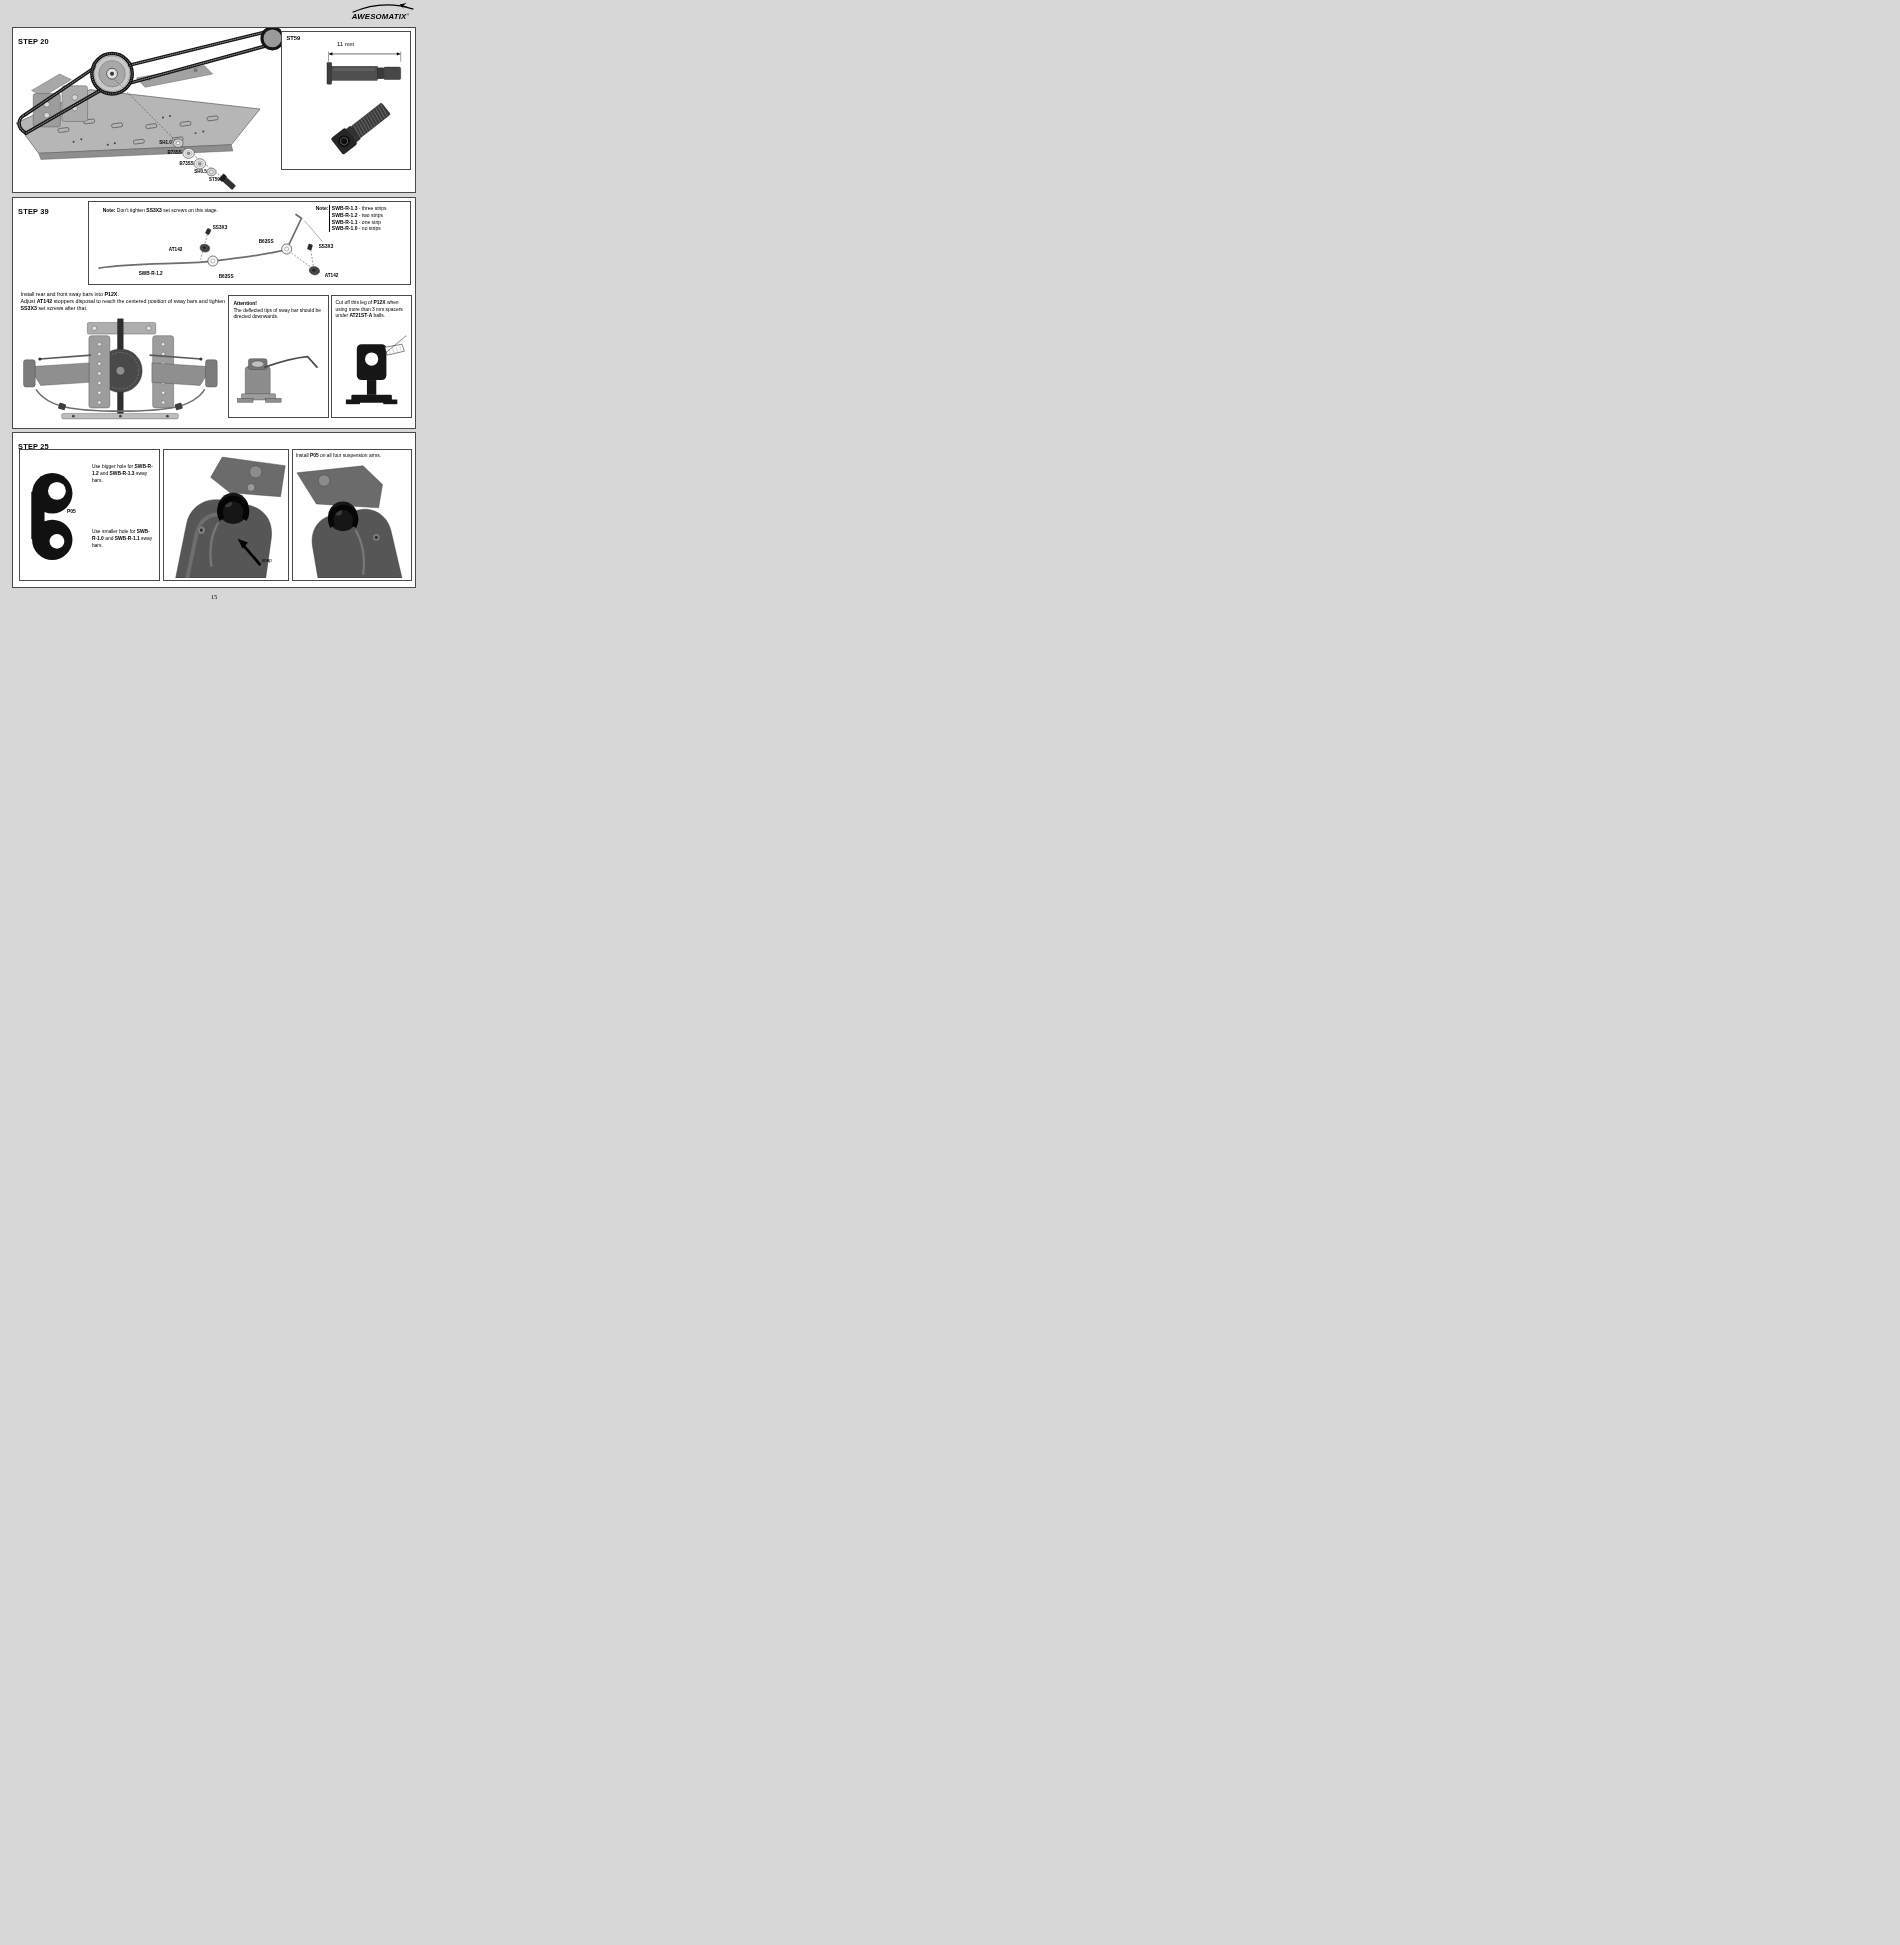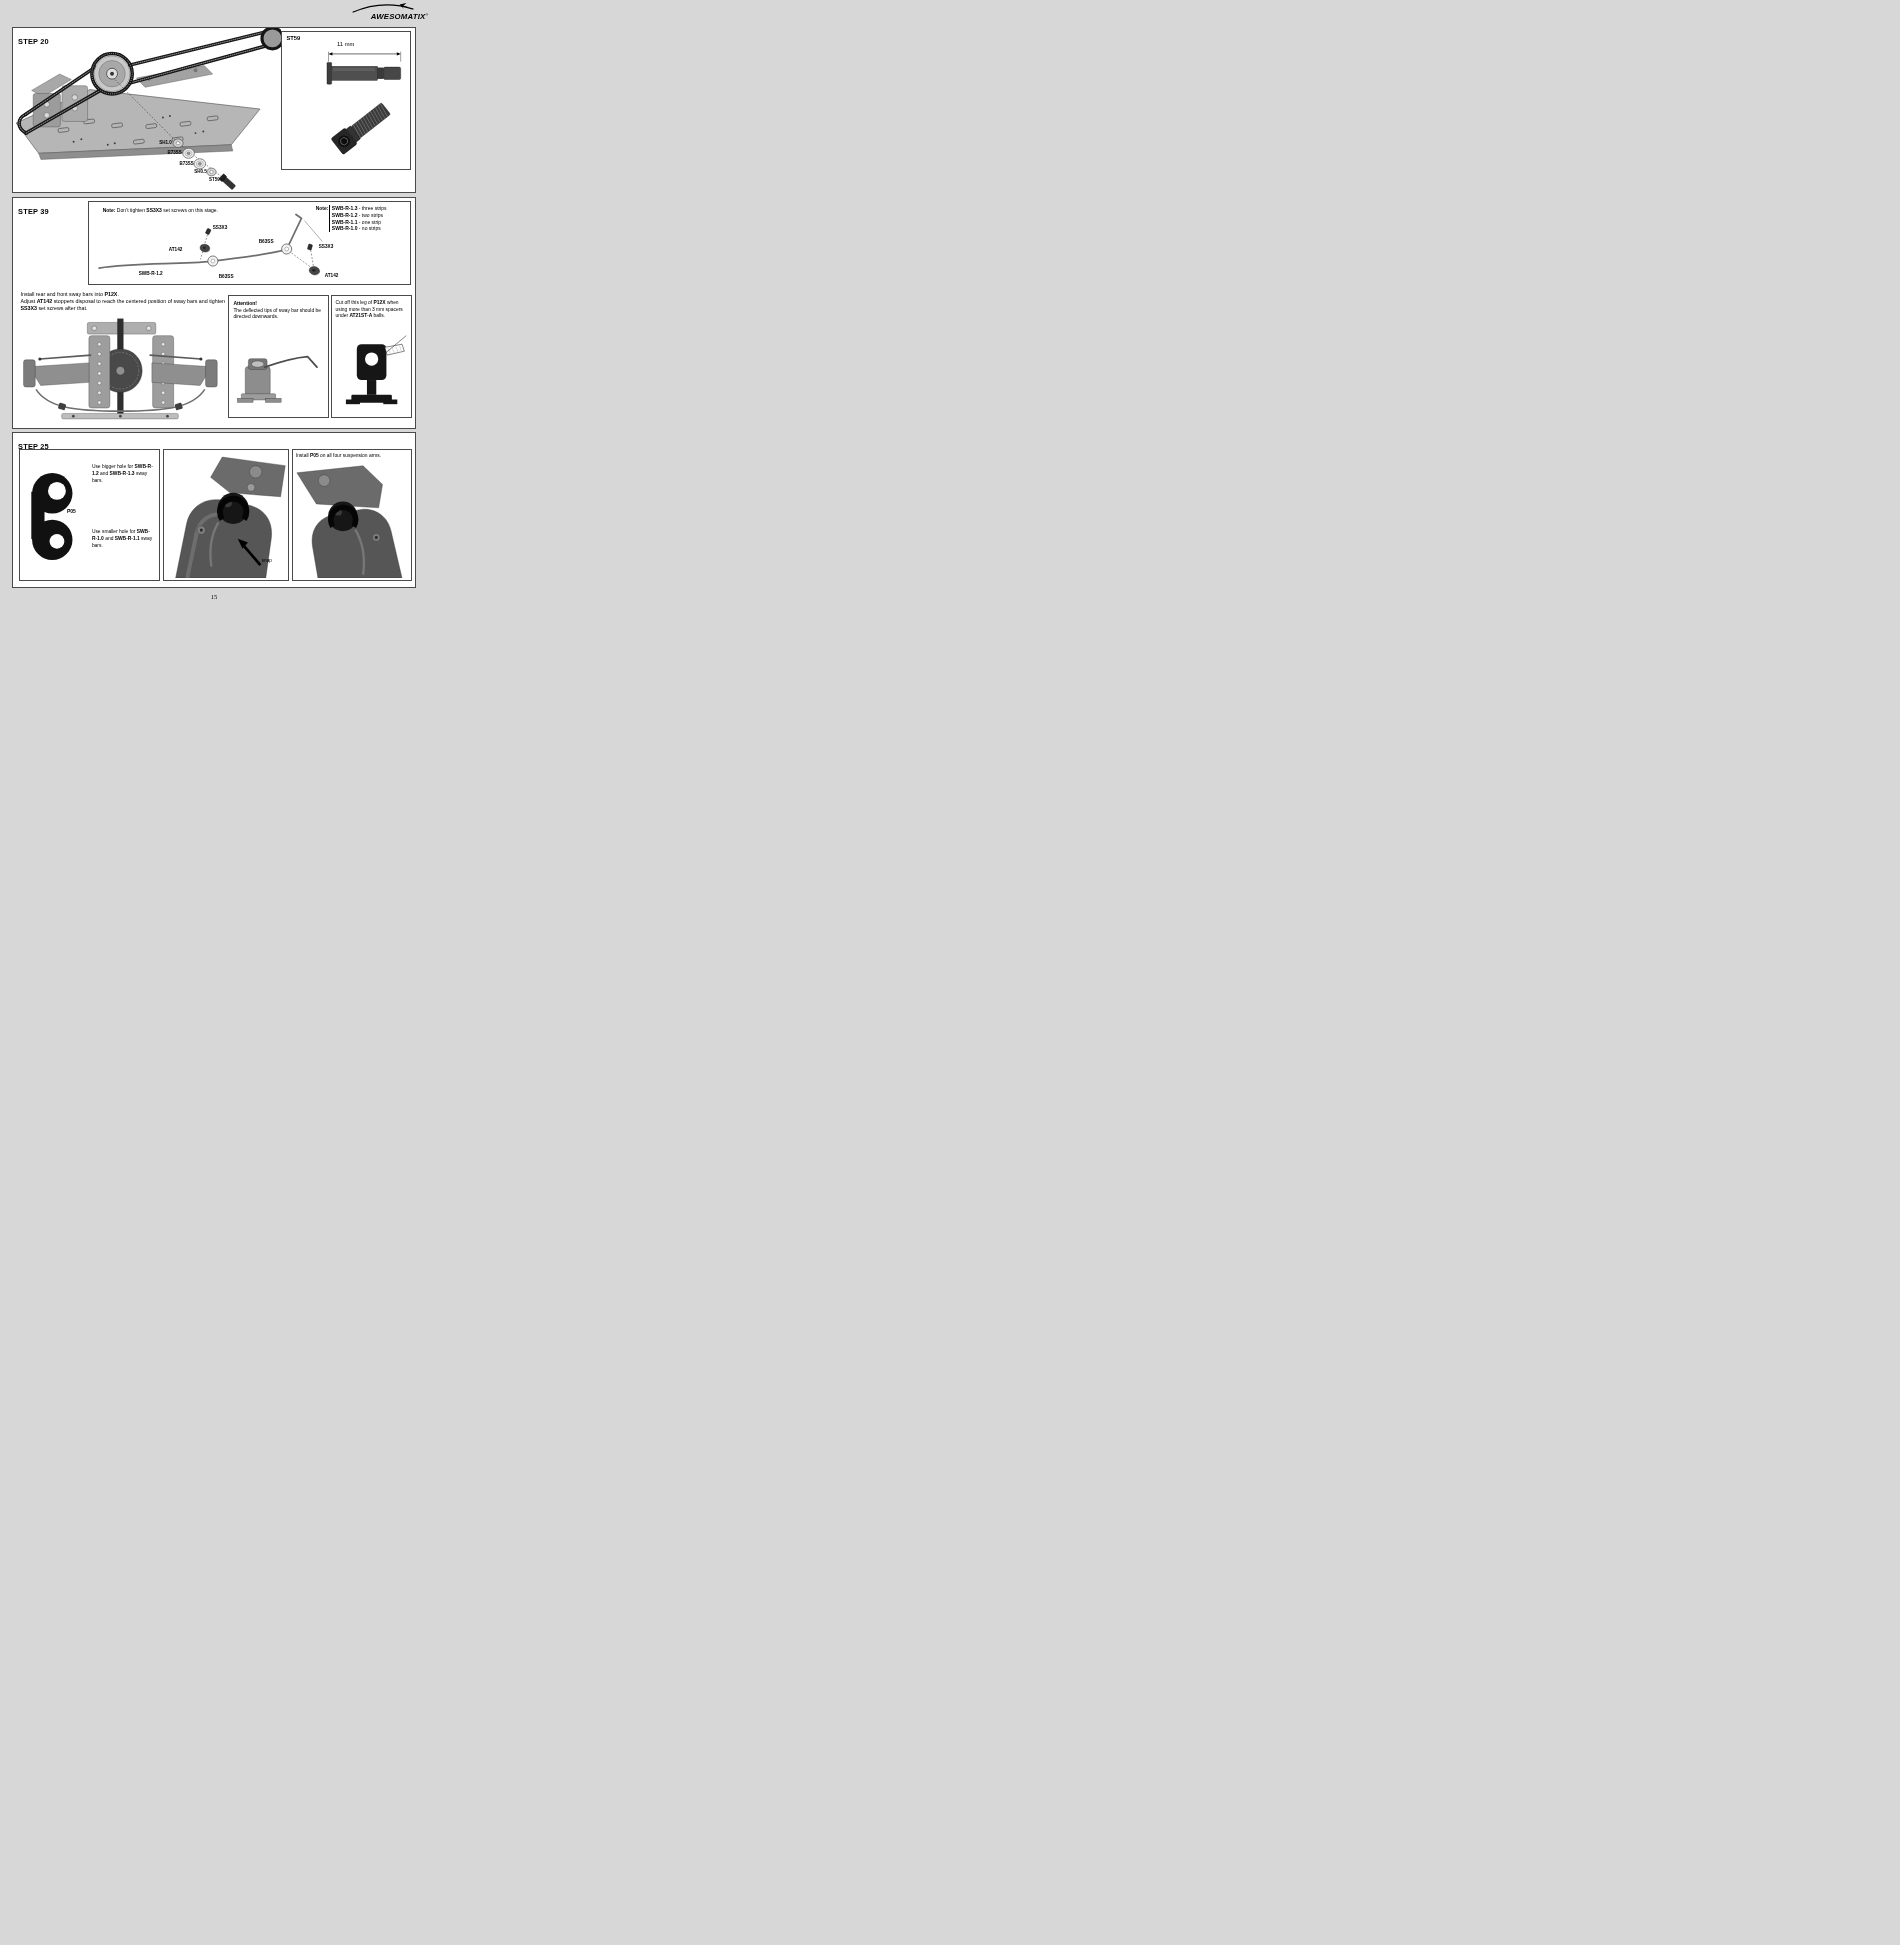--- a/index.html
+++ b/index.html
@@ -8,21 +8,21 @@
   .box{position:absolute;background:#fff;border:0.8px solid #4a4a4a;}
   .ibox{position:absolute;background:#fff;border:0.8px solid #4a4a4a;}
   .step-title{position:absolute;left:5.4px;top:3.1px;font-size:7.4px;font-weight:bold;letter-spacing:0.2px;}
   .lbl{position:absolute;font-weight:bold;font-size:4.7px;white-space:nowrap;}
   .p20lbl{position:absolute;font-weight:bold;font-size:4.5px;width:27px;text-align:right;}
   .txt{font-size:5px;line-height:1.35;}
   .belt{fill:none;stroke:#161616;stroke-width:9;stroke-linecap:round;}
   .beltteeth{fill:none;stroke:#fff;stroke-width:1.6;stroke-dasharray:2.2 3.4;opacity:.85;stroke-linecap:round;}
   .dash{fill:none;stroke:#333;stroke-width:1.3;stroke-dasharray:5 4;}
   svg{position:absolute;}
-  .brand{font-size:7.8px;font-weight:bold;font-style:italic;letter-spacing:0.2px;margin-left:19px;}
+  .brand{font-size:7.8px;font-weight:bold;font-style:italic;letter-spacing:0.2px;}
   .pagenum{position:absolute;left:0;right:0;top:593px;text-align:center;
            font-family:"Liberation Serif",serif;font-size:6.6px;}
 </style>
 </head>
 <body>
 
 <div class="page">
 
   <div style="position:absolute;right:12.5px;top:3.1px;width:66px;height:20px;">
     <svg width="66" height="10" viewBox="0 0 170 26">

